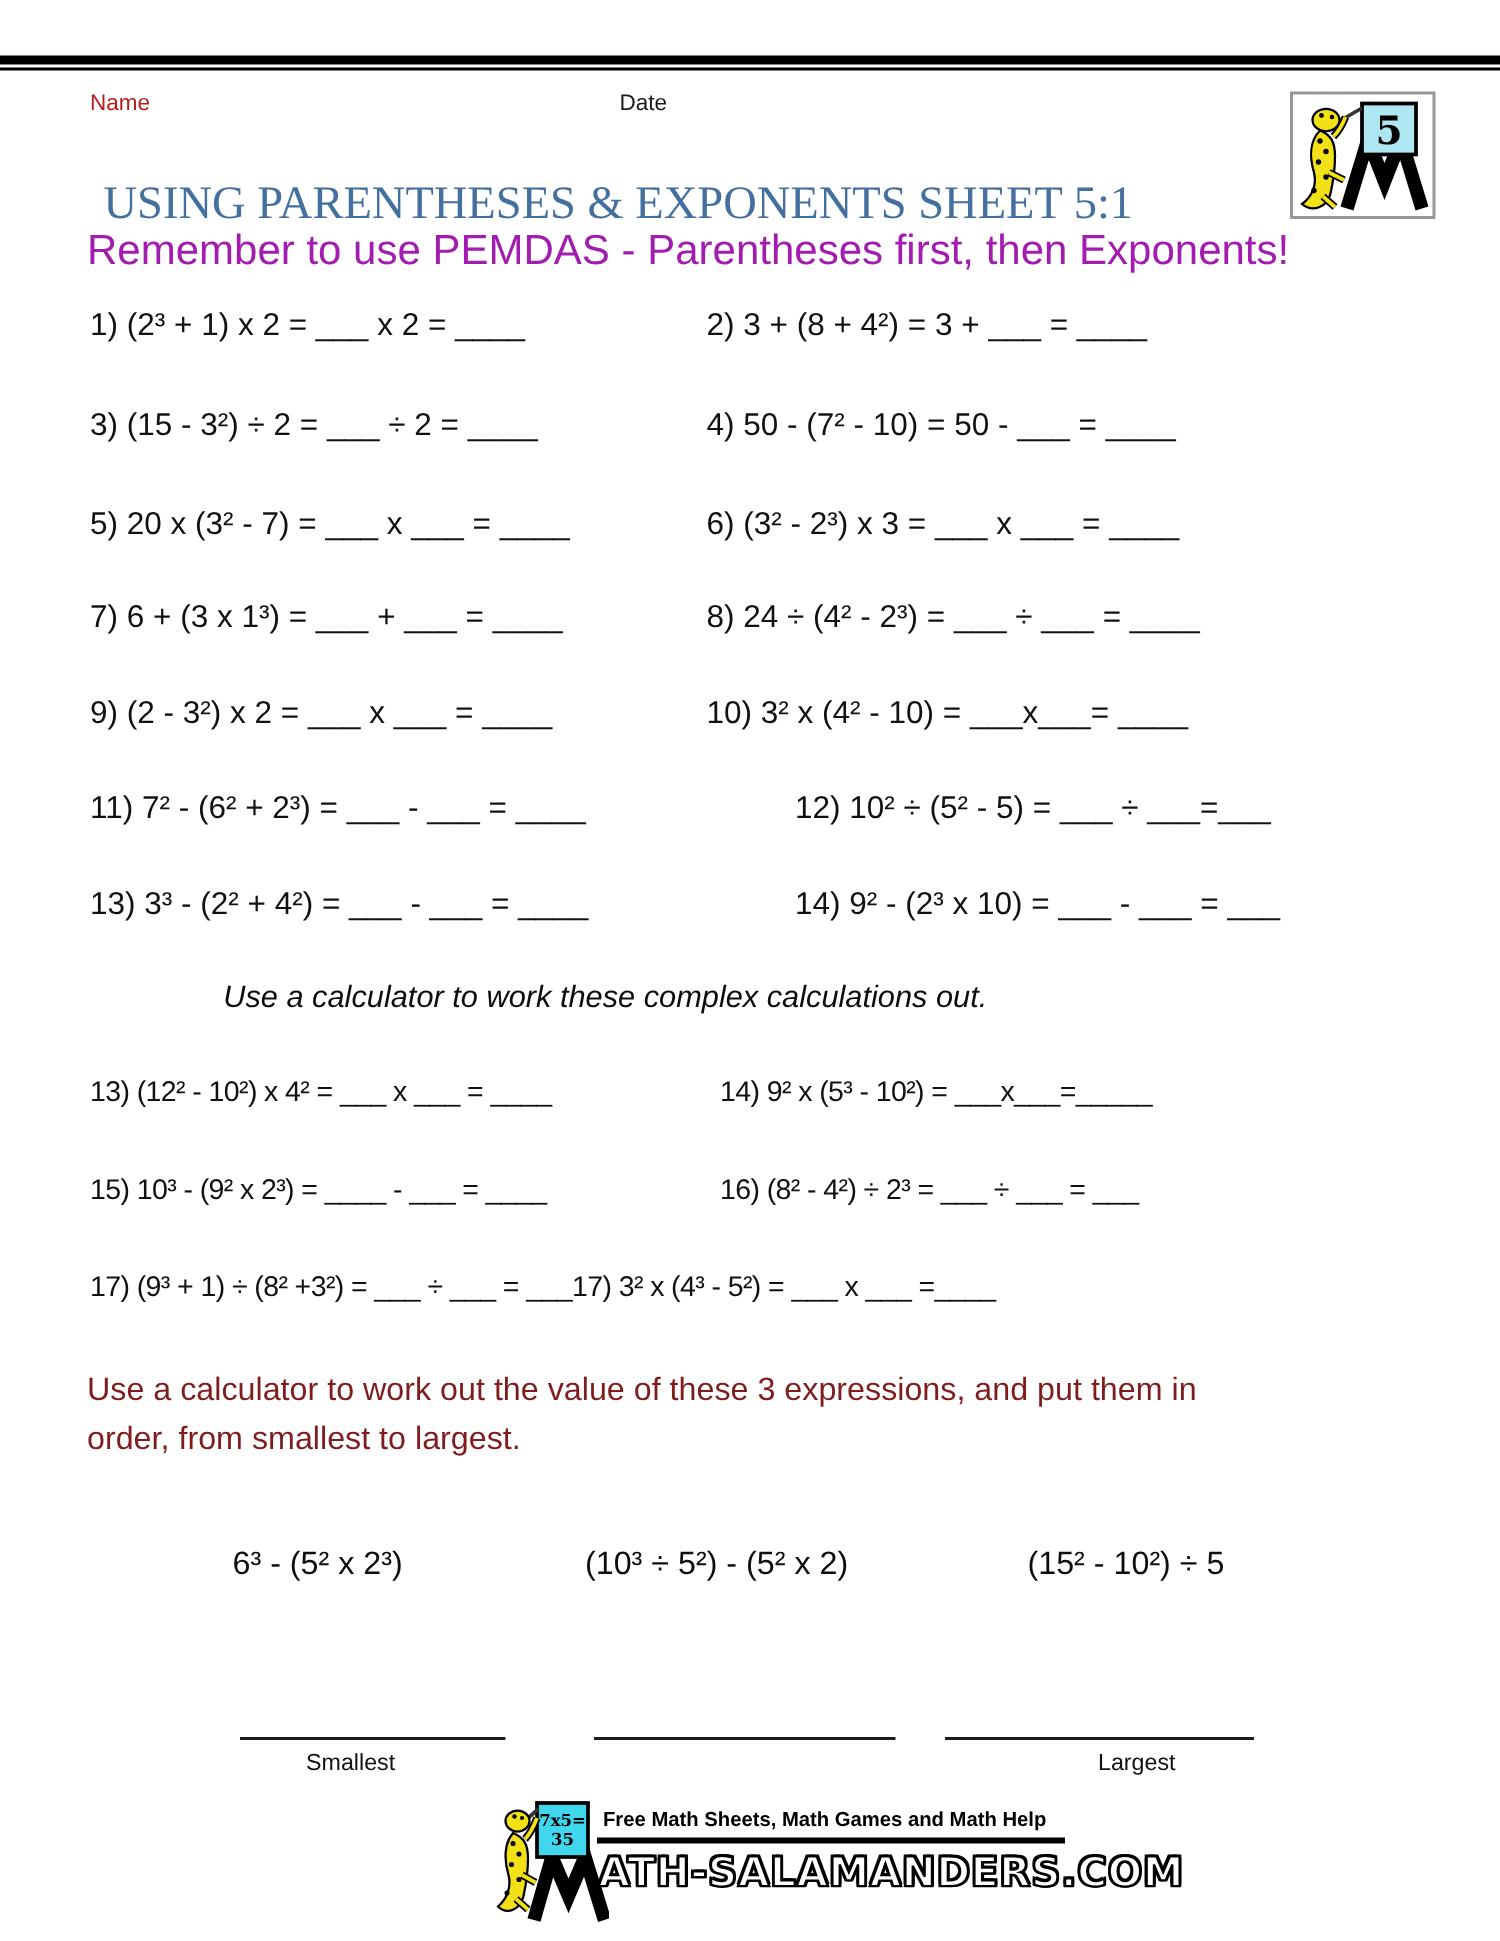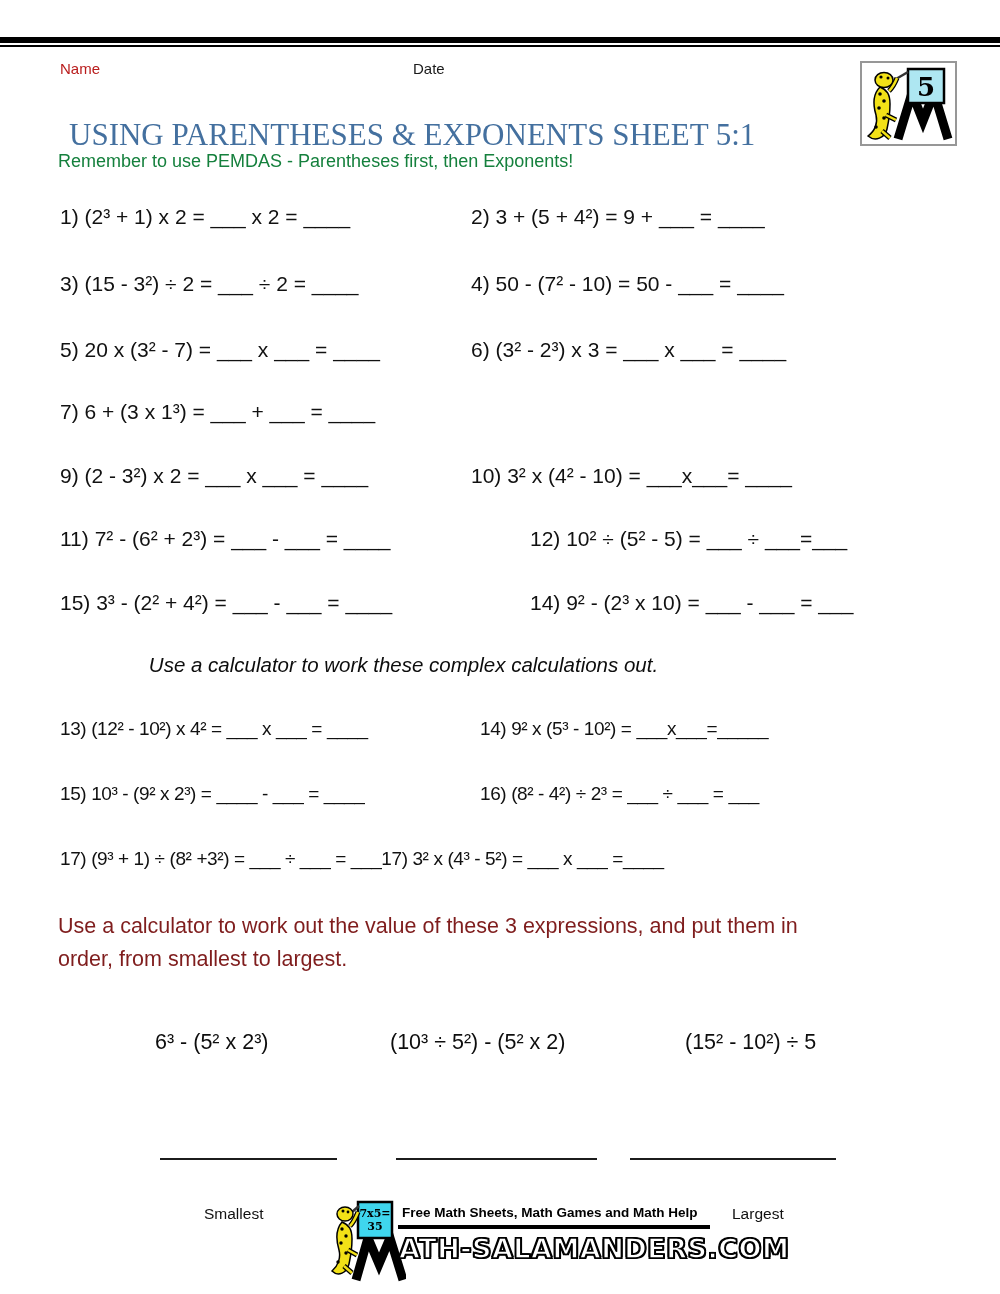--- a/index.html
+++ b/index.html
@@ -14,39 +14,39 @@
   .date-label{position:absolute;left:413px;top:60px;font-size:15px;color:#1a1a1a;}
   .logo-box{
     position:absolute;left:860px;top:61px;width:97px;height:85px;
     border:2px solid #979797;background:#fff;box-sizing:border-box;
   }
   .page-title{
     position:absolute;left:57px;top:105px;
     font-family:"Liberation Serif",serif;font-size:31px;font-weight:normal;
     color:#44709f;letter-spacing:0px;white-space:nowrap;margin:12px;
   }
-  .subtitle{position:absolute;left:58px;top:151px;font-size:18px;color:#15803d;white-space:nowrap;}
+  .subtitle{position:absolute;left:58px;top:151px;font-size:28px;color:#a21caf;white-space:nowrap;}
   
   .prow{position:absolute;left:60px;width:930px;height:30px;font-size:21px;white-space:nowrap;}
   .prow .L{position:absolute;left:0;top:0;}
   .prow .R{position:absolute;left:411px;top:0;}
   .prow.wideR .R{left:470px;}
   .prow.set2{font-size:19px;letter-spacing:-0.4px;}
   .prow.set2 .R{left:420px;}
   .inline-row{position:absolute;left:60px;font-size:19px;letter-spacing:-0.4px;white-space:nowrap;}
   .calc-note{position:absolute;left:0;top:653px;width:807px;text-align:center;
     font-size:20.5px;font-style:italic;color:#0d0d0d;}
   .order-par{position:absolute;left:58px;top:910px;font-size:21.5px;line-height:33px;color:#7f1d1d;}
   .expr{position:absolute;top:1030px;font-size:21.5px;white-space:nowrap;color:#0d0d0d;}
   .expr1{left:155px;} .expr2{left:390px;} .expr3{left:685px;}
   .ansline{position:absolute;top:1144px;height:14px;border-bottom:2.5px solid #1c1c1c;}
   .ansline1{left:160px;width:177px;}
   .ansline2{left:396px;width:201px;}
   .ansline3{left:630px;width:206px;}
-  .order-label{position:absolute;top:1167px;font-size:15.5px;color:#111;margin-top:38px;}
+  .order-label{position:absolute;top:1167px;font-size:15.5px;color:#111;}
   .lbl-smallest{left:204px;} .lbl-largest{left:732px;}
   
   .footer-tagline{position:absolute;left:402px;top:1205px;width:306px;text-align:left;
     font-size:13.5px;font-weight:bold;color:#000;white-space:nowrap;}
   .footer-rule{position:absolute;left:398px;top:1225px;width:312px;height:4px;background:#000;}
   .sitename{
     position:absolute;left:399px;top:1233px;
     font-family:"DejaVu Sans",sans-serif;font-weight:bold;font-size:27px;letter-spacing:0.5px;
     color:#fff;-webkit-text-stroke:1.5px #000;
     text-shadow:1.2px 1.2px 0 #000,-1.2px -1.2px 0 #000,1.2px -1.2px 0 #000,-1.2px 1.2px 0 #000;
@@ -92,43 +92,44 @@
       <circle cx="14" cy="64" r="1.8" fill="#000"></circle>
         <circle cx="19" cy="14" r="1.6" fill="#000"></circle>
     </svg>
   </div>
 
   <h1 class="page-title">USING PARENTHESES &amp; EXPONENTS SHEET 5:1</h1>
   <div class="subtitle">Remember to use PEMDAS - Parentheses first, then Exponents!</div>
 
   <div class="prow" style="top:205px">
     <span class="L">1) (2³ + 1) x 2 = ___ x 2 = ____</span>
-    <span class="R">2) 3 + (5 + 4²) = 9 + ___ = ____</span>
+    <span class="R">2) 3 + (8 + 4²) = 3 + ___ = ____</span>
   </div>
   <div class="prow" style="top:272px">
     <span class="L">3) (15 - 3²) ÷ 2 = ___ ÷ 2 = ____</span>
     <span class="R">4) 50 - (7² - 10) = 50 - ___ = ____</span>
   </div>
   <div class="prow" style="top:338px">
     <span class="L">5) 20 x (3² - 7) = ___ x ___ = ____</span>
     <span class="R">6) (3² - 2³) x 3 = ___ x ___ = ____</span>
   </div>
   <div class="prow" style="top:400px">
     <span class="L">7) 6 + (3 x 1³) = ___ + ___ = ____</span>
+    <span class="R">8) 24 ÷ (4² - 2³) = ___ ÷ ___ = ____</span>
   </div>
   <div class="prow" style="top:464px">
     <span class="L">9) (2 - 3²) x 2 = ___ x ___ = ____</span>
     <span class="R">10) 3² x (4² - 10) = ___x___= ____</span>
   </div>
   <div class="prow wideR" style="top:527px">
     <span class="L">11) 7² - (6² + 2³) = ___ - ___ = ____</span>
     <span class="R">12) 10² ÷ (5² - 5) = ___ ÷ ___=___</span>
   </div>
   <div class="prow wideR" style="top:591px">
-    <span class="L">15) 3³ - (2² + 4²) = ___ - ___ = ____</span>
+    <span class="L">13) 3³ - (2² + 4²) = ___ - ___ = ____</span>
     <span class="R">14) 9² - (2³ x 10) = ___ - ___ = ___</span>
   </div>
 
   <div class="calc-note">Use a calculator to work these complex calculations out.</div>
 
   <div class="prow set2" style="top:718px">
     <span class="L">13) (12² - 10²) x 4² = ___ x ___ = ____</span>
     <span class="R">14) 9² x (5³ - 10²) = ___x___=_____</span>
   </div>
   <div class="prow set2" style="top:783px">

